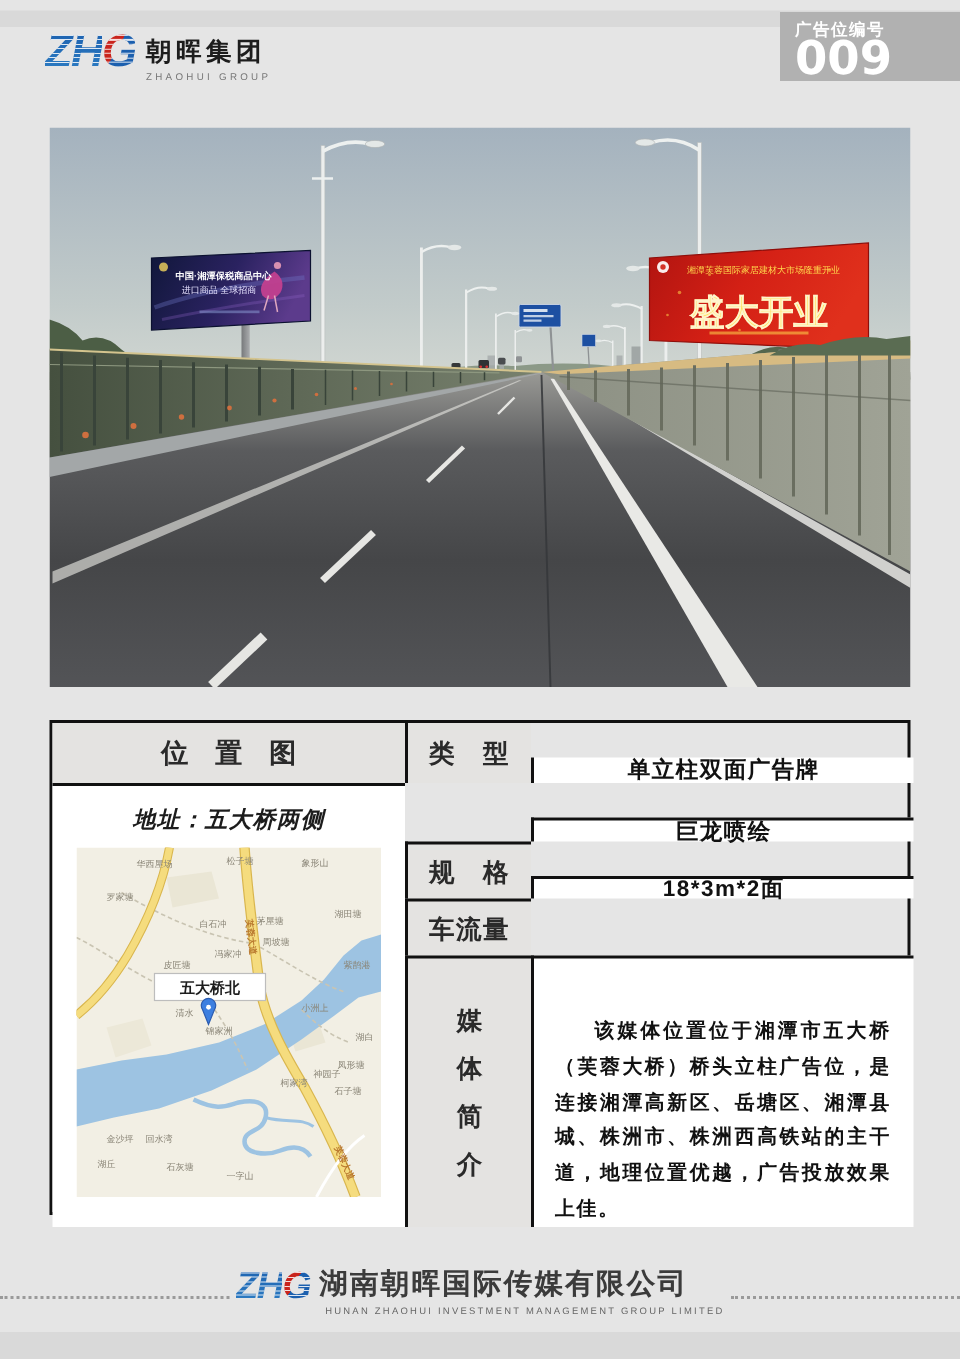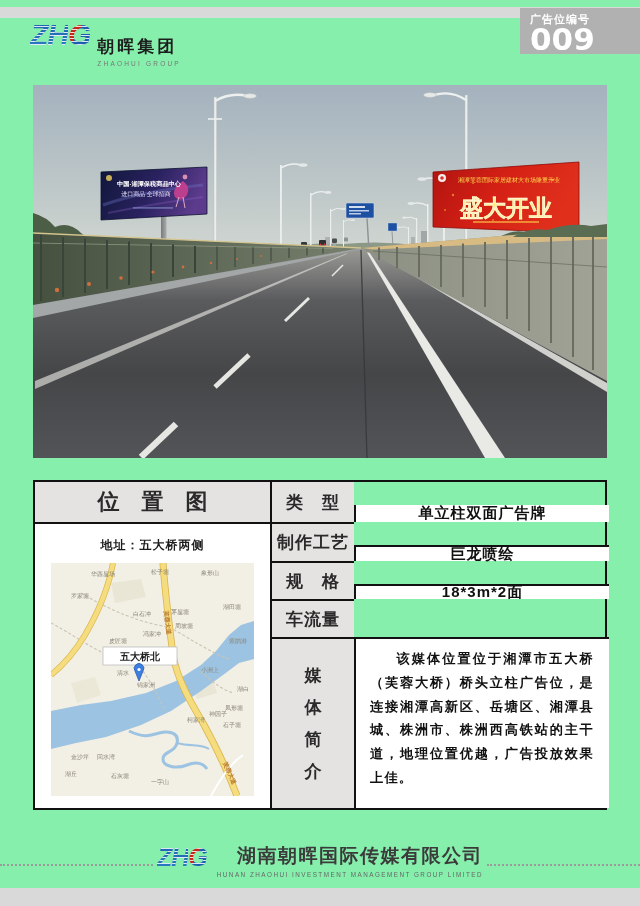--- a/index.html
+++ b/index.html
@@ -1,60 +1,60 @@
 <!DOCTYPE html>
 <html><head>
 <meta charset="utf-8">
 <style>
   html,body{margin:0;padding:0;background:#fff;}
-  .sheet{position:relative;width:640px;height:906px;background:#86efac;overflow:hidden;
+  .sheet{position:relative;width:640px;height:906px;background:#e5e5e5;overflow:hidden;
          font-family:"Liberation Sans","DejaVu Sans",sans-serif;}
   
   .top-strip{position:absolute;left:0;top:7px;width:640px;height:11px;background:#d9d9d9;}
   .bottom-strip{position:absolute;left:0;top:888px;width:640px;height:18px;background:#d9d9d9;}
   
   .zhg{font-weight:900;font-style:italic;letter-spacing:-1px;line-height:1;}
   .zhg .zh{background-image:repeating-linear-gradient(180deg,rgba(255,255,255,0) 0 2.2px,rgba(255,255,255,.85) 2.2px 3px),linear-gradient(#1b5fae,#2f7fc4);
       -webkit-background-clip:text;background-clip:text;color:transparent;}
   .zhg .g{background-image:repeating-linear-gradient(180deg,rgba(255,255,255,0) 0 2.2px,rgba(255,255,255,.85) 2.2px 3px),linear-gradient(120deg,#c9241c 45%,#1b5fae 45%);
       -webkit-background-clip:text;background-clip:text;color:transparent;}
   .brand{position:absolute;left:30px;top:20px;display:flex;align-items:flex-start;gap:7px;}
   .zhg-big{font-size:30px;}
   .brand-names{display:flex;flex-direction:column;}
-  .brand-cn{font-size:17px;font-weight:bold;letter-spacing:3px;color:#1d1d1d;margin-top:15px;}
+  .brand-cn{font-size:17px;font-weight:bold;letter-spacing:3px;color:#1d1d1d;margin-top:3px;}
   .brand-en{font-size:6.5px;letter-spacing:2.2px;color:#777;margin-top:2px;}
   
   .badge{position:absolute;left:520px;top:8px;width:120px;height:46px;background:#b1b1b1;color:#fff;box-sizing:border-box;padding:4px 8px 0 10px;}
   .badge-label{font-size:11px;font-weight:bold;letter-spacing:1px;}
   .badge-num{font-size:31px;font-weight:bold;text-align:left;line-height:.95;margin-top:-2px;font-family:"DejaVu Sans",sans-serif;}
   
   .photo{position:absolute;left:33px;top:85px;width:574px;height:373px;}
   
   .info{position:absolute;left:33px;top:480px;width:574px;height:330px;display:grid;
         grid-template-columns:235px 84px 255px;grid-template-rows:40px 39px 38px 38px auto;
         border:2px solid #111;box-sizing:border-box;}
   .cell{box-sizing:border-box;display:flex;align-items:center;justify-content:center;background:#fff;}
   .cell.gray{background:#e4e3e1;}
   .bl{border-left:2px solid #111;} .bt{border-top:2px solid #111;}
-  .hd-left{grid-column:1;grid-row:1;font-size:22px;font-weight:bold;color:#2a2a2a;}
+  .hd-left{grid-column:1;grid-row:1;font-size:18px;font-weight:bold;color:#2a2a2a;}
   .map-cell{grid-column:1;grid-row:2/6;flex-direction:column;justify-content:flex-start;}
-  .addr{font-size:12px;font-weight:bold;color:#1c1c1c;margin-top:13px;letter-spacing:1px;}
+  .addr{font-size:15px;font-weight:bold;color:#1c1c1c;margin-top:13px;letter-spacing:1px;font-style:italic;}
   .mapbox{margin-top:9px;width:203px;height:233px;}
   .lab{font-size:17px;font-weight:bold;color:#2a2a2a;letter-spacing:1px;}
   .val{font-size:15px;font-weight:bold;color:#111;letter-spacing:1px;margin-top:23px;}
   .media-lab{grid-column:2;grid-row:5;flex-direction:column;gap:9px;font-size:17px;font-weight:bold;color:#2a2a2a;}
   .media-desc{grid-column:3;grid-row:5;align-items:flex-start;justify-content:flex-start;}
-  .media-desc p{margin:0;padding:8px 15px 0 14px;font-size:13.2px;line-height:1.8;letter-spacing:1.2px;
+  .media-desc p{margin:0;padding:36px 15px 0 14px;font-size:13.2px;line-height:1.8;letter-spacing:1.2px;
       text-align:justify;text-indent:2em;color:#111;font-weight:bold;}
   
   .footer{position:absolute;left:0;top:843px;width:640px;display:flex;align-items:center;}
   .dots{flex:1;height:0;border-top:2px dotted #9a9a9a;margin-top:8px;}
   .f-brand{display:flex;align-items:flex-start;gap:6px;padding:0 4px;}
   .zhg-small{font-size:25px;margin-top:2px;}
-  .f-names{display:flex;flex-direction:column;align-items:flex-end;}
+  .f-names{display:flex;flex-direction:column;align-items:flex-start;}
   .f-cn{font-size:19px;font-weight:bold;letter-spacing:1.5px;color:#3b3b3b;}
   .f-en{font-size:6.3px;letter-spacing:1.5px;color:#666;margin-top:2px;align-self:flex-start;padding-left:4px;}
   text{font-family:"Liberation Sans","DejaVu Sans",sans-serif;}
 </style>
 </head>
 <body>
 
 <div class="sheet">
 
   <div class="top-strip"></div>
@@ -328,21 +328,20 @@
 
         <g>
           <rect x="52" y="84" width="74" height="18" fill="#ffffff" stroke="#bdbdbd" stroke-width="0.8"></rect>
           <text x="89" y="97" text-anchor="middle" font-size="10" font-weight="bold" fill="#1d1d1d">五大桥北</text>
           <path d="M88,118 L84,108 A4.8 4.8 0 1 1 92,108 Z" fill="#3d7fe0" stroke="#2c5cb0" stroke-width="0.8"></path>
           <circle cx="88" cy="106.5" r="1.6" fill="#ffffff"></circle>
         </g>
       </svg>
     </div>
 
-    <div class="cell lab gray bl bt" style="grid-column:2;grid-row:2;">制作工艺</div>
     <div class="cell val bl bt" style="grid-column:3;grid-row:2;">巨龙喷绘</div>
     <div class="cell lab gray bl bt" style="grid-column:2;grid-row:3;">规　格</div>
     <div class="cell val bl bt" style="grid-column:3;grid-row:3;">18*3m*2面</div>
     <div class="cell lab gray bl bt" style="grid-column:2;grid-row:4;text-align:center;">车流量</div>
 
     <div class="cell gray media-lab bl bt">
       <span>媒</span>
       <span>体</span>
       <span>简</span>
       <span>介</span>

